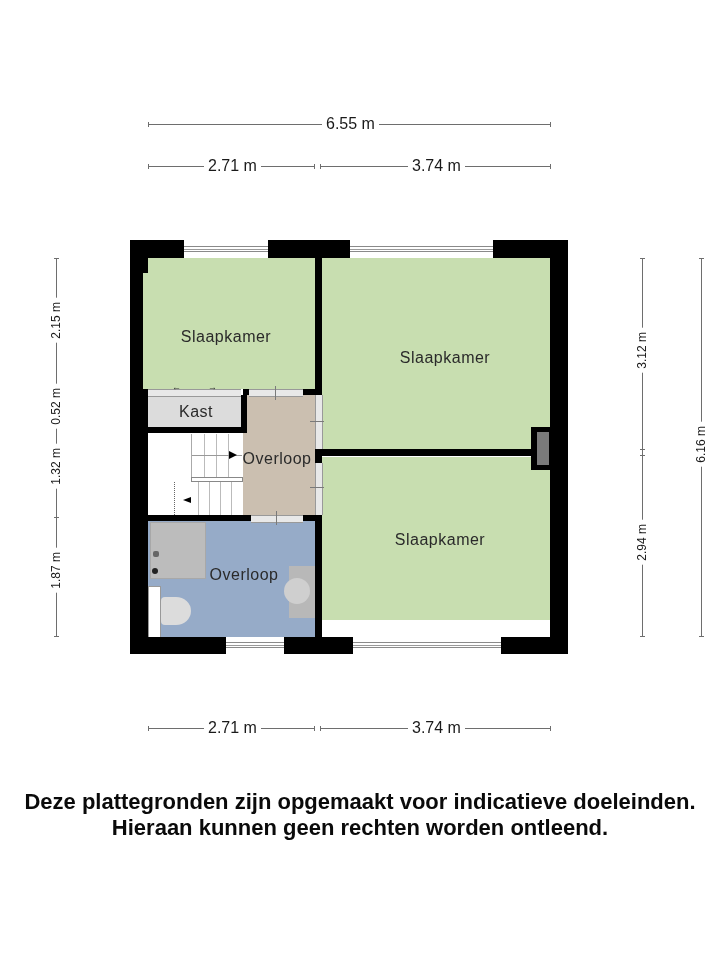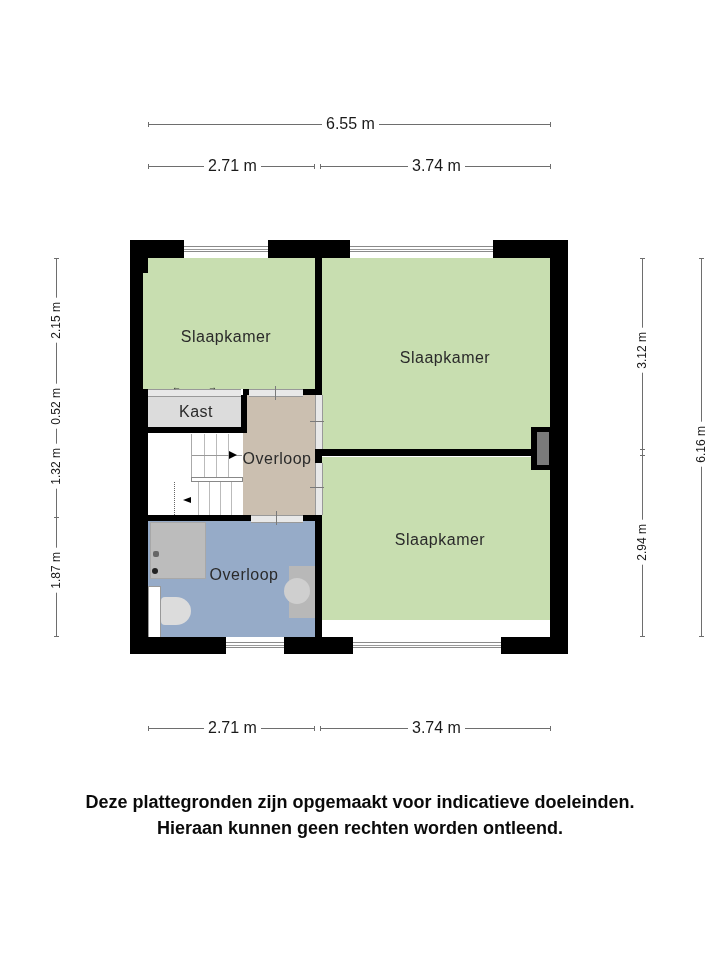--- a/index.html
+++ b/index.html
@@ -10,21 +10,21 @@
   .tick-v { position:absolute; width:1px; height:5px; background:#6e6e6e; }
   .tick-h { position:absolute; height:1px; width:5px; background:#6e6e6e; }
   .dim-label { position:absolute; font-size:16px; color:#1a1a1a; background:#fff; padding:0 4px; line-height:14px; white-space:nowrap; }
   .dim-vlabel { position:absolute; font-size:12px; color:#1a1a1a; background:#fff; padding:4px 0; line-height:14px; white-space:nowrap; writing-mode:vertical-rl; transform:rotate(180deg); }
   .wall { position:absolute; background:#000; }
   .room { position:absolute; }
   .room-label { position:absolute; font-size:16px; color:#2a2a2a; letter-spacing:0.5px; white-space:nowrap; transform:translate(-50%,-50%);text-align:center; }
   .window { position:absolute; background:#fff; border-top:1px solid #8a8a8a; border-bottom:1px solid #8a8a8a; }
   .window::after { content:""; position:absolute; left:0; right:0; top:50%; height:1px; background:#9a9a9a; }
   .door-line { position:absolute; background:#7a7a7a; }
-  .disclaimer { position:absolute; left:0; width:720px; text-align:center; font-weight:bold; font-size:18px; color:#0a0a0a; line-height:24px; }
+  .disclaimer { position:absolute; left:0; width:720px; text-align:center; font-weight:bold; font-size:22px; color:#0a0a0a; line-height:24px; }
 </style>
 </head>
 <body>
 
 <div>
   <div class="dim-line" style="left:148px; top:124px; width:402px;"></div>
   <div class="tick-v" style="left:148px; top:122px;"></div>
   <div class="tick-v" style="left:550px; top:122px;"></div>
   <div class="dim-label" style="left:322px; top:117px;">6.55 m</div>
 </div>

